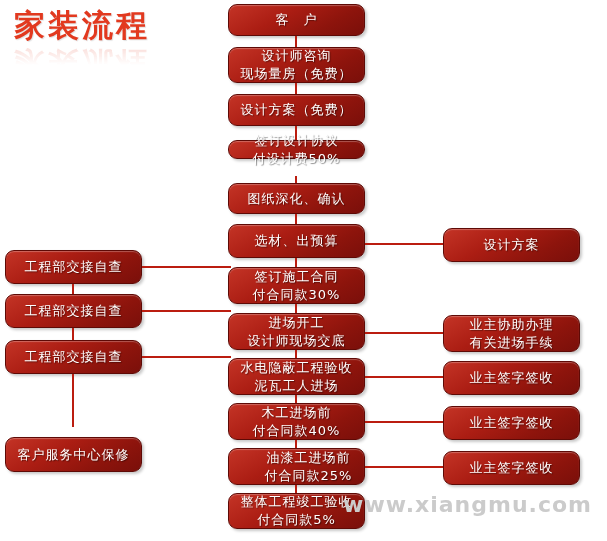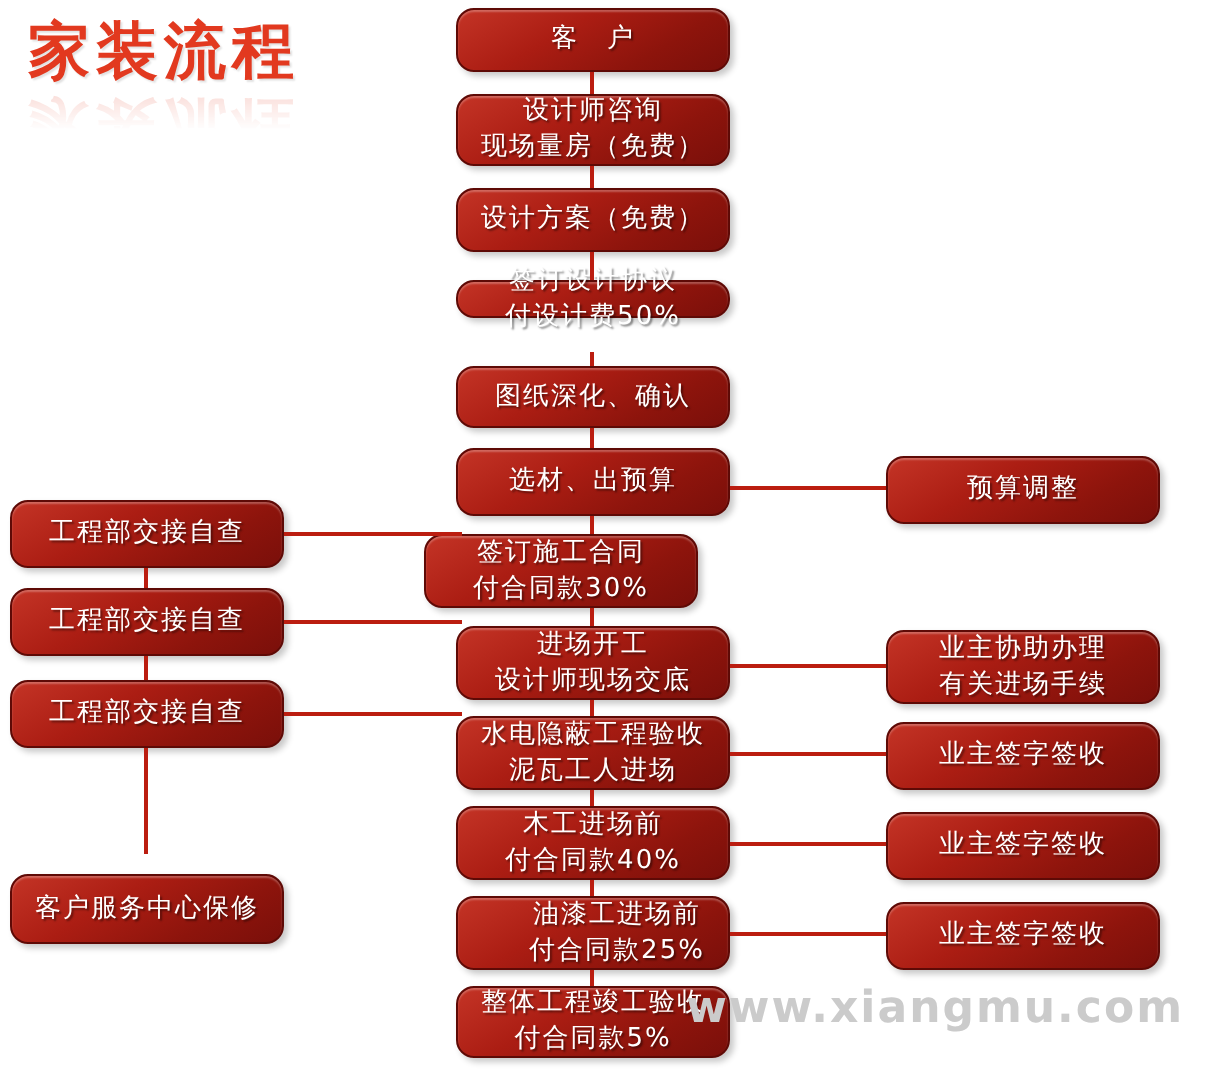--- a/index.html
+++ b/index.html
@@ -47,33 +47,33 @@
 
   <div class="title">家装流程</div>
   <div class="title-reflection">家装流程</div>
 
   <div class="node" style="left:228px;top:4px;height:32px;">客　户</div>
   <div class="node" style="left:228px;top:47px;height:36px;">设计师咨询<br>现场量房（免费）</div>
   <div class="node" style="left:228px;top:94px;height:32px;">设计方案（免费）</div>
   <div class="node" style="left:228px;top:140px;height:19px;">签订设计协议<br>付设计费50%</div>
   <div class="node" style="left:228px;top:183px;height:31px;">图纸深化、确认</div>
   <div class="node" style="left:228px;top:224px;height:34px;">选材、出预算</div>
-  <div class="node" style="left:212px;top:267px;height:37px;">签订施工合同<br>付合同款30%</div>
+  <div class="node" style="left:228px;top:267px;height:37px;">签订施工合同<br>付合同款30%</div>
   <div class="node" style="left:228px;top:313px;height:37px;">进场开工<br>设计师现场交底</div>
   <div class="node" style="left:228px;top:358px;height:37px;">水电隐蔽工程验收<br>泥瓦工人进场</div>
   <div class="node" style="left:228px;top:403px;height:37px;">木工进场前<br>付合同款40%</div>
   <div class="node" style="left:228px;top:448px;height:37px;padding-left:24px;">油漆工进场前<br>付合同款25%</div>
   <div class="node" style="left:228px;top:493px;height:36px;">整体工程竣工验收<br>付合同款5%</div>
 
   <div class="node" style="left:5px;top:250px;height:34px;">工程部交接自查</div>
   <div class="node" style="left:5px;top:294px;height:34px;">工程部交接自查</div>
   <div class="node" style="left:5px;top:340px;height:34px;">工程部交接自查</div>
   <div class="node" style="left:5px;top:437px;height:35px;">客户服务中心保修</div>
 
-  <div class="node" style="left:443px;top:228px;height:34px;">预算调整</div>
+  <div class="node" style="left:443px;top:228px;height:34px;">设计方案</div>
   <div class="node" style="left:443px;top:315px;height:37px;">业主协助办理<br>有关进场手续</div>
   <div class="node" style="left:443px;top:361px;height:34px;">业主签字签收</div>
   <div class="node" style="left:443px;top:406px;height:34px;">业主签字签收</div>
   <div class="node" style="left:443px;top:451px;height:34px;">业主签字签收</div>
 
   <div class="line vline" style="left:295px;top:36px;height:11px;"></div>
   <div class="line vline" style="left:295px;top:83px;height:11px;"></div>
   <div class="line vline" style="left:295px;top:126px;height:14px;"></div>
   <div class="line vline" style="left:295px;top:176px;height:7px;"></div>
   <div class="line vline" style="left:295px;top:214px;height:10px;"></div>

